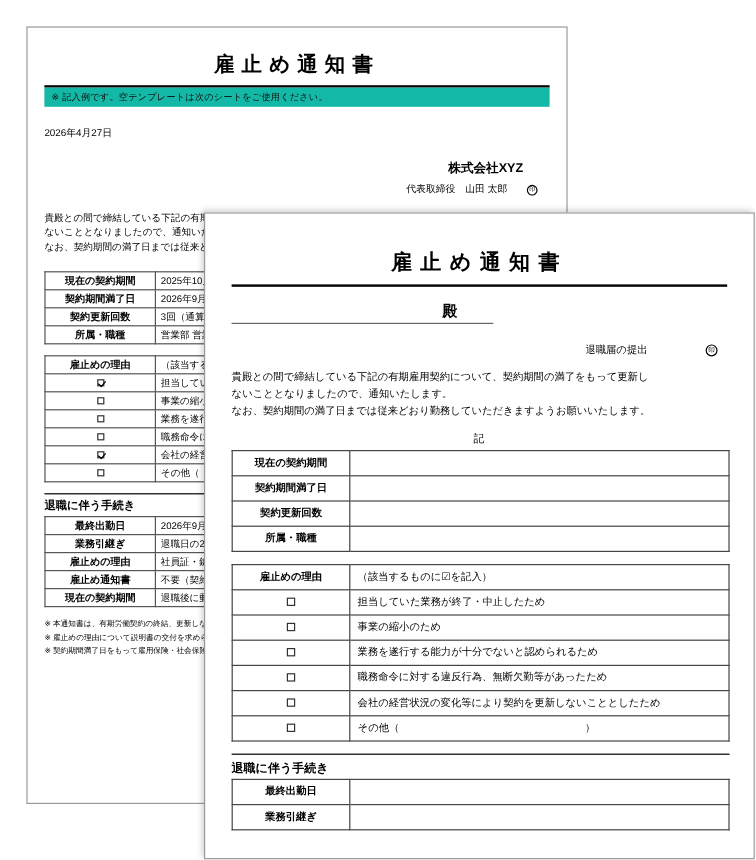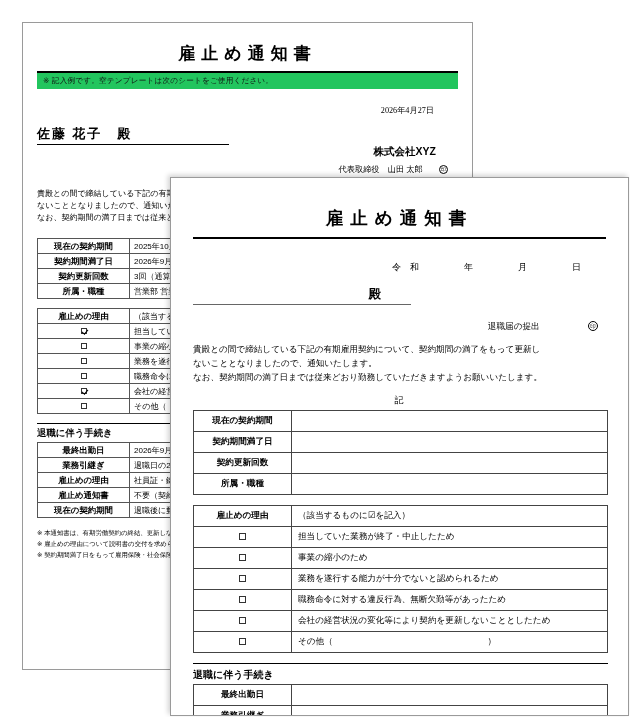--- a/index.html
+++ b/index.html
@@ -31,50 +31,50 @@
     text-align:center;
     font-size:17px;
     font-weight:bold;
     letter-spacing:6px;
     color:#000;
     margin:19px 0 6px 0;
     font-family:"Liberation Serif","DejaVu Serif",serif;
   }
   .bk-rule{height:2px;background:#000;margin:0 0 0 0;}
   .bk-note{
-    background:#22c55e;
+    background:#14b8a6;
     font-size:7.6px;
     padding:3px 6px;
     color:#111;
     letter-spacing:0.2px;
     white-space:nowrap;
     overflow:hidden;
   }
   .bk-date{
-    text-align:right;
+    text-align:left;
     font-size:8.2px;
     margin-top:16px;
     padding-right:24px;
     color:#000;
-    font-family:Liberation Serif, serif;
   }
   .bk-addressee{
     margin-top:9px;
     font-size:13px;
     font-weight:bold;
     letter-spacing:2px;
     border-bottom:1.4px solid #000;
     width:192px;
     padding-bottom:1px;
     font-family:"Liberation Serif","DejaVu Serif",serif;
   }
   .bk-company{
     text-align:right;
     font-size:10.5px;
     font-weight:bold;
+    margin-top:17px;
     padding-right:22px;
   }
   .bk-rep{
     text-align:right;
     font-size:8.2px;
     margin-top:5px;
     padding-right:10px;
   }
   .bk-seal{
     display:inline-block;
@@ -258,21 +258,20 @@
 
 <div class="page" id="page-back">
   <div class="bk-inner">
 
     <div class="bk-title">雇止め通知書</div>
     <div class="bk-rule"></div>
     <div class="bk-note">※ 記入例です。空テンプレートは次のシートをご使用ください。</div>
 
     <div class="bk-date">2026年4月27日</div>
 
-    <div class="bk-addressee">佐藤 花子　殿</div>
 
     <div class="bk-company">株式会社XYZ</div>
     <div class="bk-rep">
       <span>代表取締役　山田 太郎</span>
       <span class="bk-seal">印</span>
     </div>
 
     <div class="bk-body">
       <div>貴殿との間で締結している下記の有期雇用契約について、契約期間の満了をもって更新し</div>
       <div>ないこととなりましたので、通知いたします。</div>
@@ -368,21 +367,20 @@
 
   </div>
 </div>
 
 <div class="page" id="page-front">
   <div class="fr-inner">
 
     <div class="fr-title">雇止め通知書</div>
     <div class="fr-rule"></div>
 
-    <div class="fr-date">令和　　年　　月　　日</div>
 
     <div class="fr-addressee">殿</div>
 
     <div class="fr-rep">
       <span>退職届の提出</span>
       <span class="fr-seal">印</span>
     </div>
 
     <div class="fr-body">
       <div>貴殿との間で締結している下記の有期雇用契約について、契約期間の満了をもって更新し</div>

